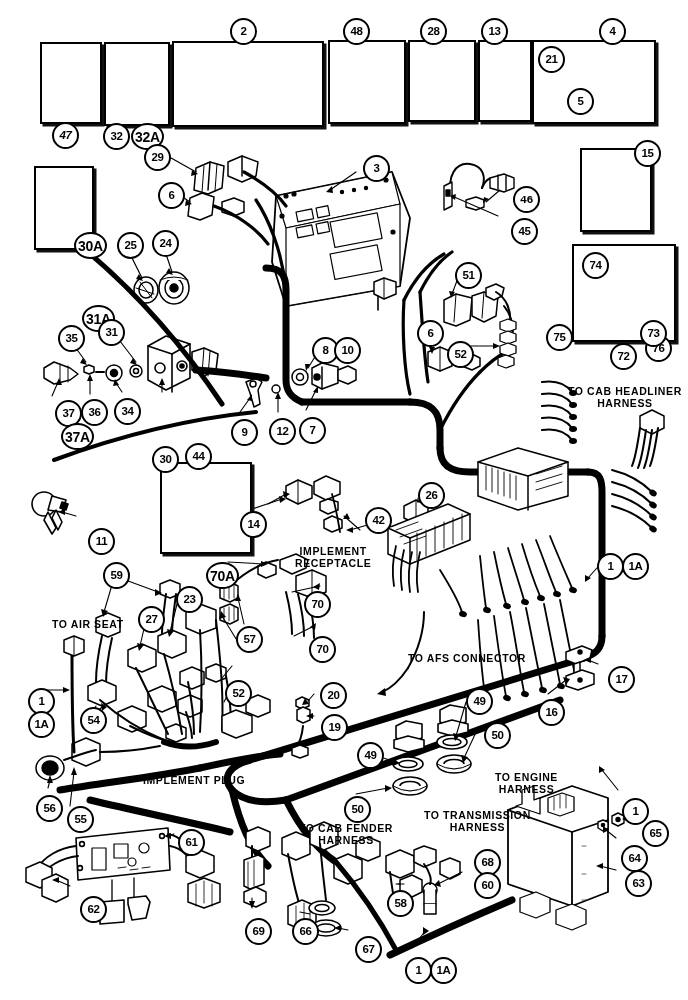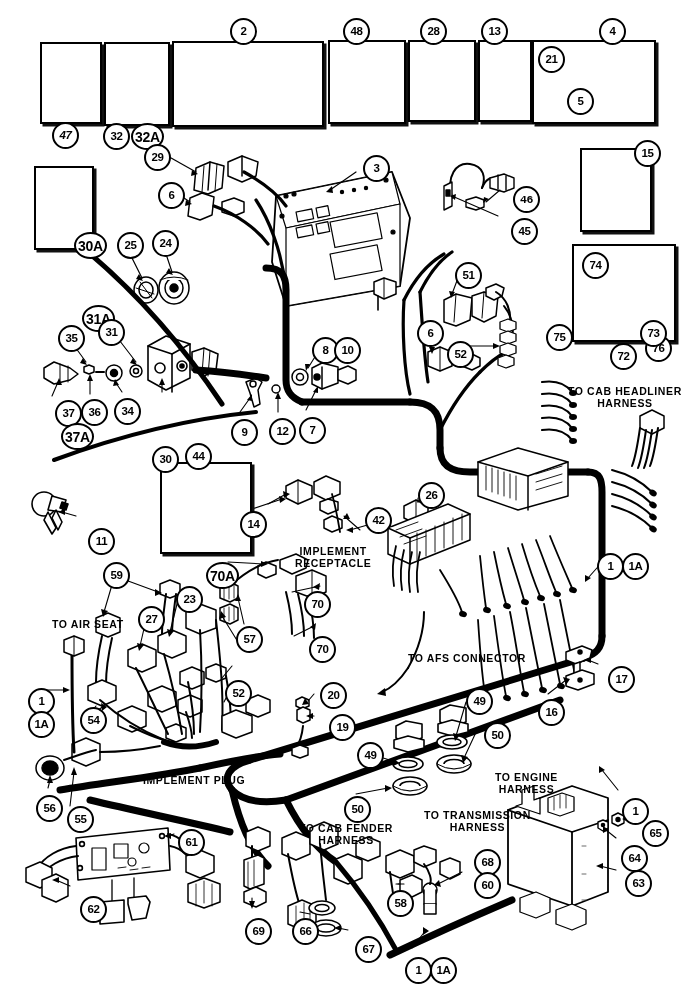--- a/index.html
+++ b/index.html
@@ -916,21 +916,21 @@
       <div class="cal s" style="left: 176px; top: 586px;">23</div>
       <div class="cal s" style="left: 138px; top: 606px;">27</div>
       <div class="cal s" style="left: 304px; top: 591px;">70</div>
       <div class="cal s" style="left: 236px; top: 626px;">57</div>
       <div class="cal s" style="left: 309px; top: 636px;">70</div>
       <div class="cal s" style="left: 608px; top: 666px;">17</div>
       <div class="cal s" style="left: 225px; top: 680px;">52</div>
       <div class="cal s" style="left: 320px; top: 682px;">20</div>
       <div class="cal s" style="left: 28px; top: 688px;">1</div>
       <div class="cal s" style="left: 28px; top: 711px;">1A</div>
-      <div class="cal s" style="left: 321px; top: 714px; margin-left: 8px;">19</div>
+      <div class="cal s" style="left: 321px; top: 714px;">19</div>
       <div class="cal s" style="left: 538px; top: 699px;">16</div>
       <div class="cal s" style="left: 80px; top: 707px;">54</div>
       <div class="cal s" style="left: 466px; top: 688px;">49</div>
       <div class="cal s" style="left: 357px; top: 742px;">49</div>
       <div class="cal s" style="left: 484px; top: 722px;">50</div>
       <div class="cal s" style="left: 344px; top: 796px;">50</div>
       <div class="cal s" style="left: 622px; top: 798px;">1</div>
       <div class="cal s" style="left: 642px; top: 820px;">65</div>
       <div class="cal s" style="left: 621px; top: 845px;">64</div>
       <div class="cal s" style="left: 625px; top: 870px;">63</div>

